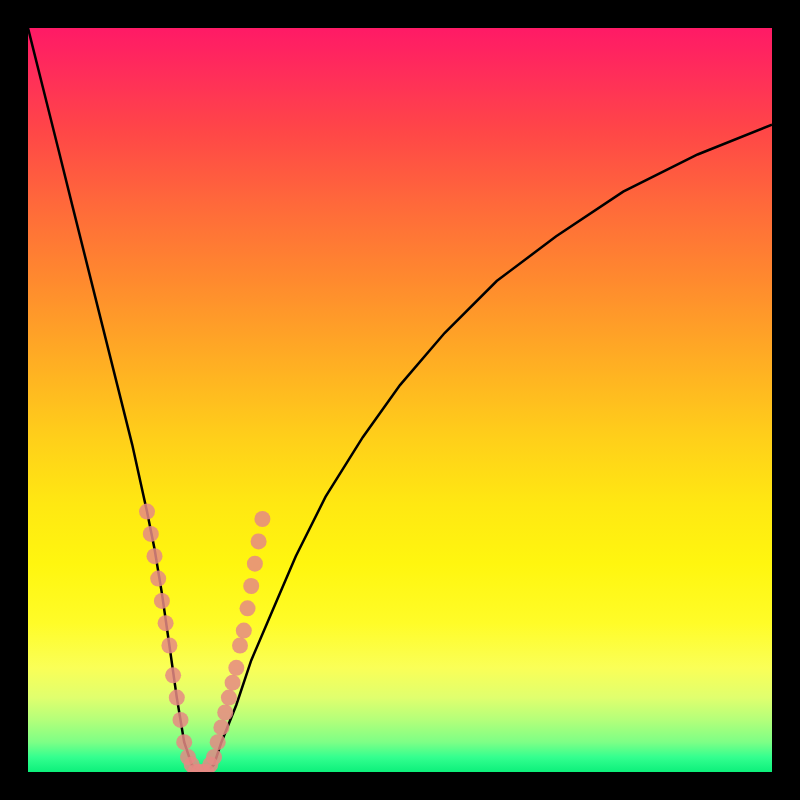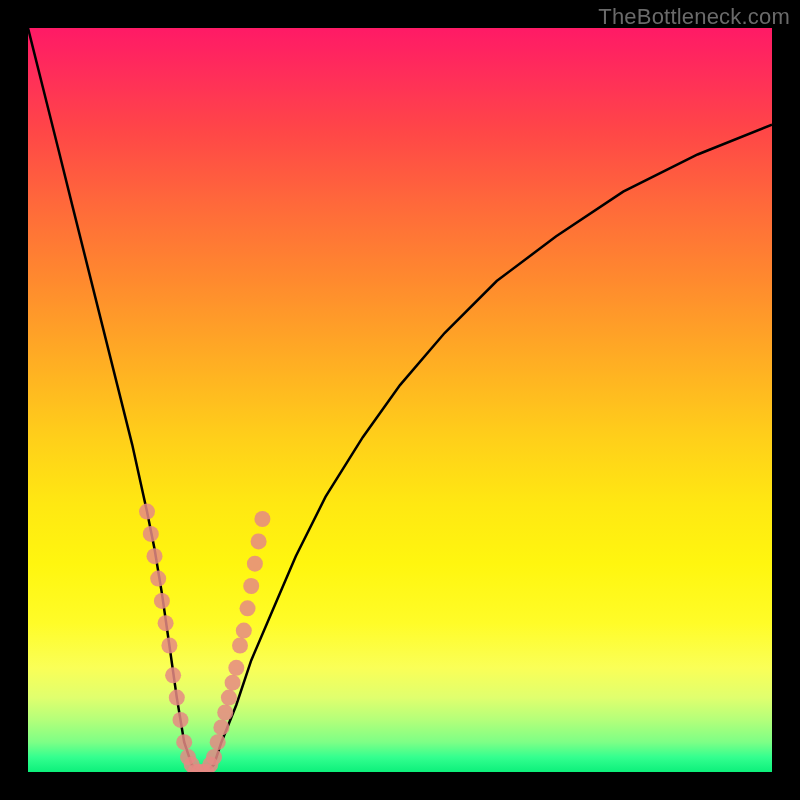--- a/index.html
+++ b/index.html
@@ -100,14 +100,13 @@
           <circle cx="212.0" cy="617.5" r="8" fill="#e58a84" fill-opacity="0.85"></circle>
           <circle cx="215.8" cy="602.6" r="8" fill="#e58a84" fill-opacity="0.85"></circle>
           <circle cx="219.5" cy="580.3" r="8" fill="#e58a84" fill-opacity="0.85"></circle>
           <circle cx="223.2" cy="558.0" r="8" fill="#e58a84" fill-opacity="0.85"></circle>
           <circle cx="226.9" cy="535.7" r="8" fill="#e58a84" fill-opacity="0.85"></circle>
           <circle cx="230.6" cy="513.4" r="8" fill="#e58a84" fill-opacity="0.85"></circle>
           <circle cx="234.4" cy="491.0" r="8" fill="#e58a84" fill-opacity="0.85"></circle>
         </g>
     </svg>
   </div>
-  <div class="watermark">TheBottleneck.com</div>
 </div>
 
 </body></html>

